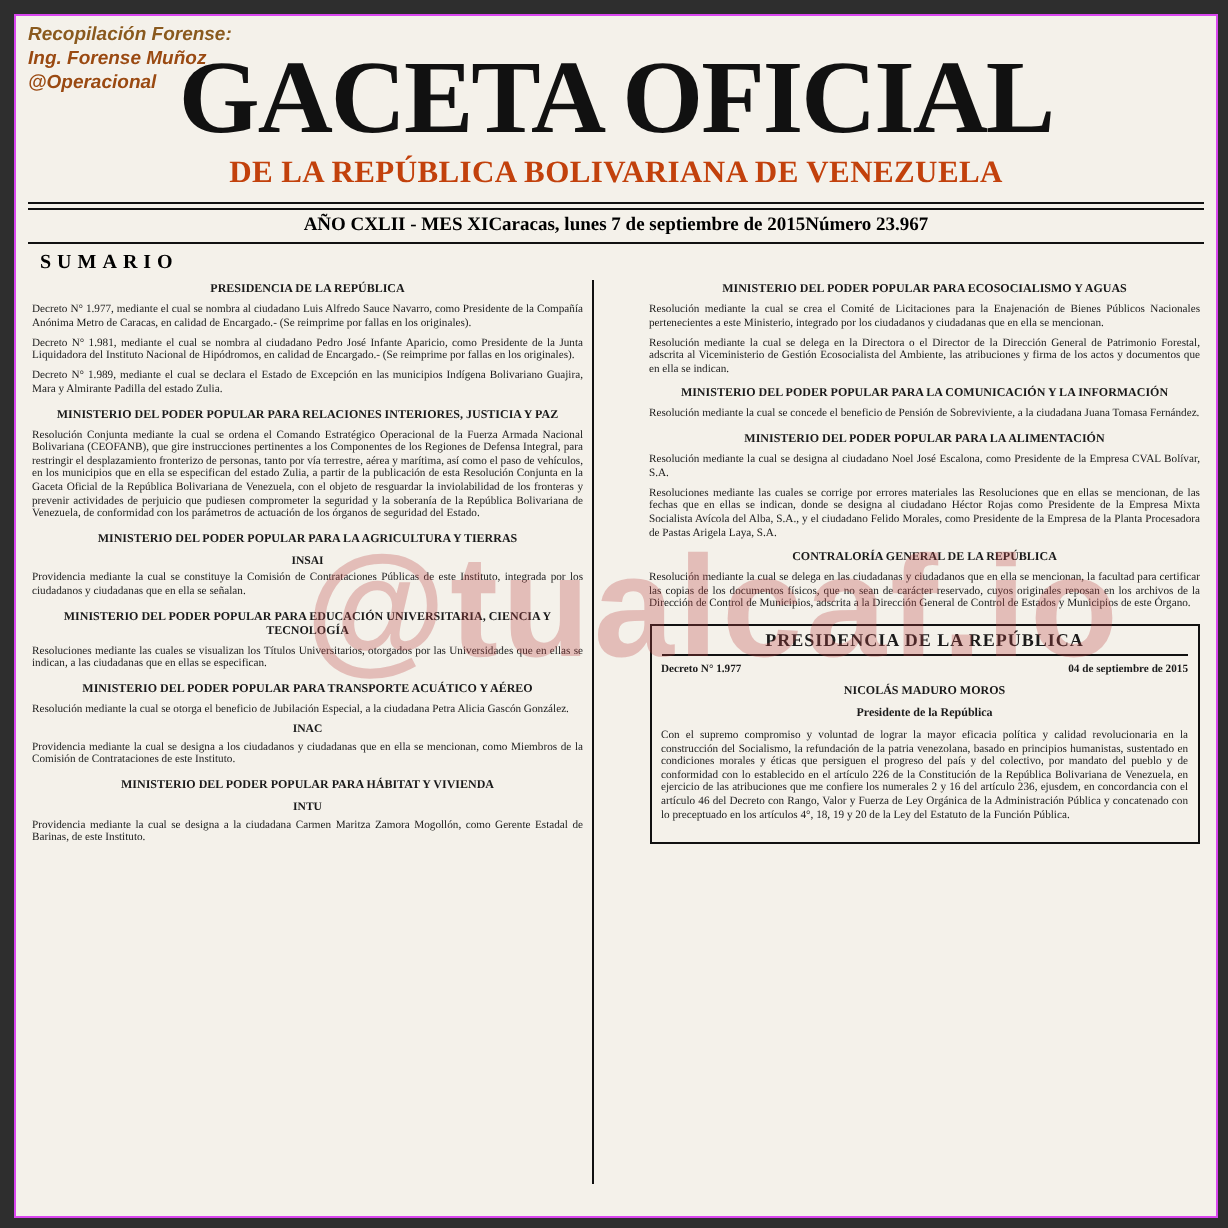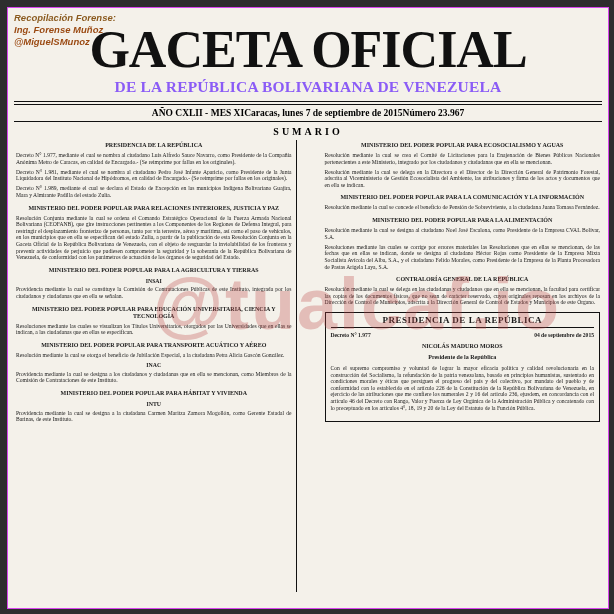--- a/index.html
+++ b/index.html
@@ -62,21 +62,21 @@
     letter-spacing:-1px;
     color:#111;
     white-space:nowrap;
   }
   .republica{
     font-family:"Liberation Serif", serif;
     font-weight:bold;
     font-size:15.5px;
     letter-spacing:.2px;
     margin-top:2px;
-    color:#8b5cf6;
+    color:#c2410c;
     white-space:nowrap;
   }
   .rule{
     border-top:1.5px solid #111;
     margin:5px 6px 0 6px;
   }
   .rule2{
     border-top:1px solid #111;
     margin:2px 6px 0 6px;
   }
@@ -88,25 +88,24 @@
     font-weight:bold;
     padding:3px 8px 3px 8px;
   }
   .issueline .mid{font-weight:bold;}
   .rule3{
     border-top:1px solid #111;
     margin:0 6px 0 6px;
   }
 
   .sumario{
-    text-align:center;
     font-size:10px;
     font-weight:bold;
     letter-spacing:3px;
-    padding:4px 0 3px 0;
+    padding:4px 0 3px 12px;
   }
 
   .columns{
     position:relative;
     margin:0 8px;
     display:flex;
     gap:24px;
     height:452px;
   }
   .col{
@@ -168,21 +167,21 @@
   }
 </style>
 </head>
 <body>
 
 <div class="page">
 
   <div class="credit">
     <div>Recopilación Forense:</div>
     <div class="l2">Ing. Forense Muñoz</div>
-    <div class="l3">@MiguelSMunoz</div>
+    <div class="l3">@Operacional</div>
   </div>
 
   <div class="watermark">@tualcaf.io</div>
 
   <div class="masthead">
     <div class="gaceta">GACETA OFICIAL</div>
     <div class="republica">DE LA REPÚBLICA BOLIVARIANA DE VENEZUELA</div>
   </div>
 
   <div class="rule"></div>

